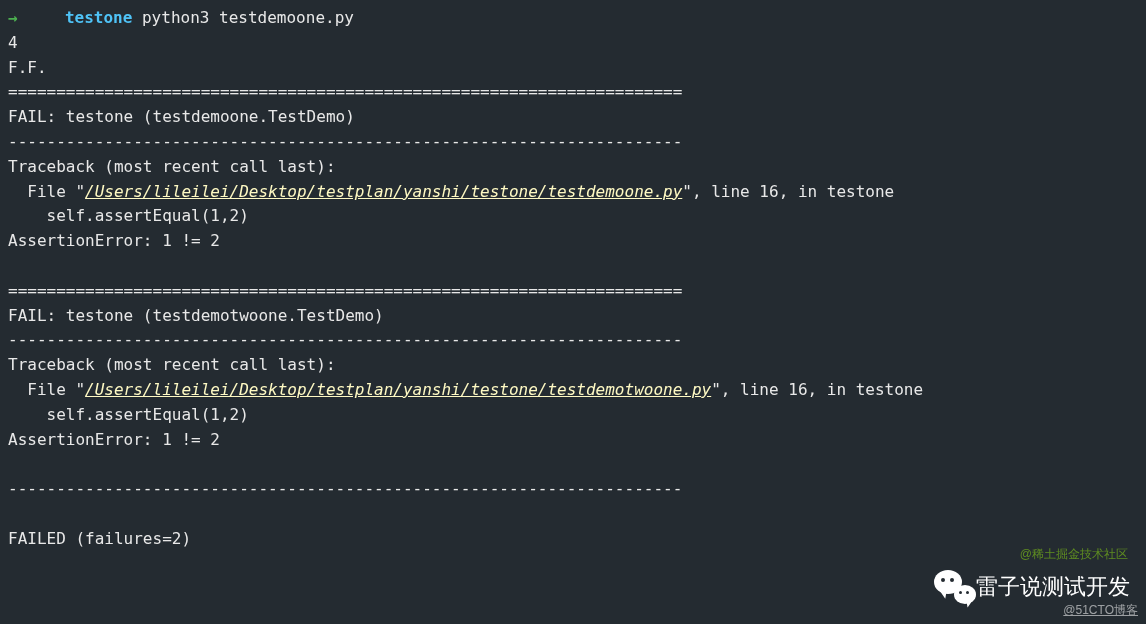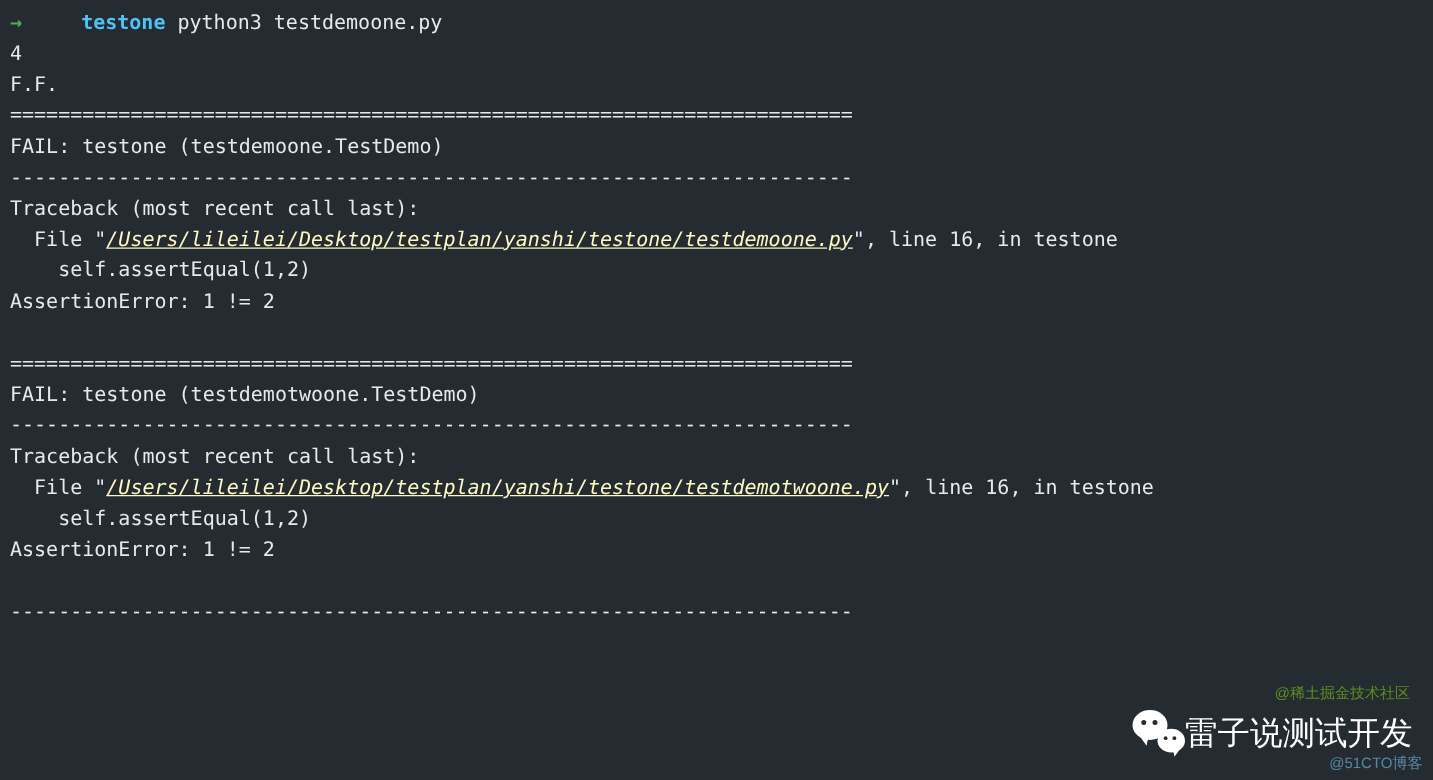--- a/index.html
+++ b/index.html
@@ -28,35 +28,36 @@
       bottom: 60px;
       color: #84cc16;
       font-size: 12px;
       font-family: sans-serif;
       opacity: 0.6;
     }
     .wm-text2 {
       position: absolute;
       right: 8px;
       bottom: 4px;
-      color: #7dd3fc;
+      color: #ffffff;
       font-size: 12px;
       font-family: sans-serif;
       opacity: 0.55;
+      text-decoration: underline;
     }
     .wechat {
       position: absolute;
       right: 16px;
       bottom: 18px;
       display: flex;
-      align-items: center;
+      align-items: flex-start;
       gap: 0;
       color: #ffffff;
       font-family: "PingFang SC", "Microsoft YaHei", sans-serif;
-      font-size: 26px;
+      font-size: 22px;
       font-weight: 400;
     }
     .wechat-icon {
       width: 42px;
       height: 36px;
       position: relative;
     }
     .bubble1 {
       position: absolute;
       width: 28px;
@@ -117,20 +118,21 @@
   <div class="line">======================================================================</div>
   <div class="line">FAIL: testone (testdemotwoone.TestDemo)</div>
   <div class="line">----------------------------------------------------------------------</div>
   <div class="line">Traceback (most recent call last):</div>
   <div class="line"><span class="quote">  File "</span><span class="link">/Users/lileilei/Desktop/testplan/yanshi/testone/testdemotwoone.py</span><span class="quote">", line 16, in testone</span></div>
   <div class="line">    self.assertEqual(1,2)</div>
   <div class="line">AssertionError: 1 != 2</div>
   <div class="line">&nbsp;</div>
   <div class="line">----------------------------------------------------------------------</div>
   <div class="line">&nbsp;</div>
+  <div class="line">FAILED (failures=2)</div>
 </div>
 
 <div class="wm-text">@稀土掘金技术社区</div>
 <div class="wechat">
   <div class="wechat-icon">
     <div class="bubble1">
         <div class="eye b1e1"></div>
         <div class="eye b1e2"></div>
       </div>
     <div class="bubble2">

